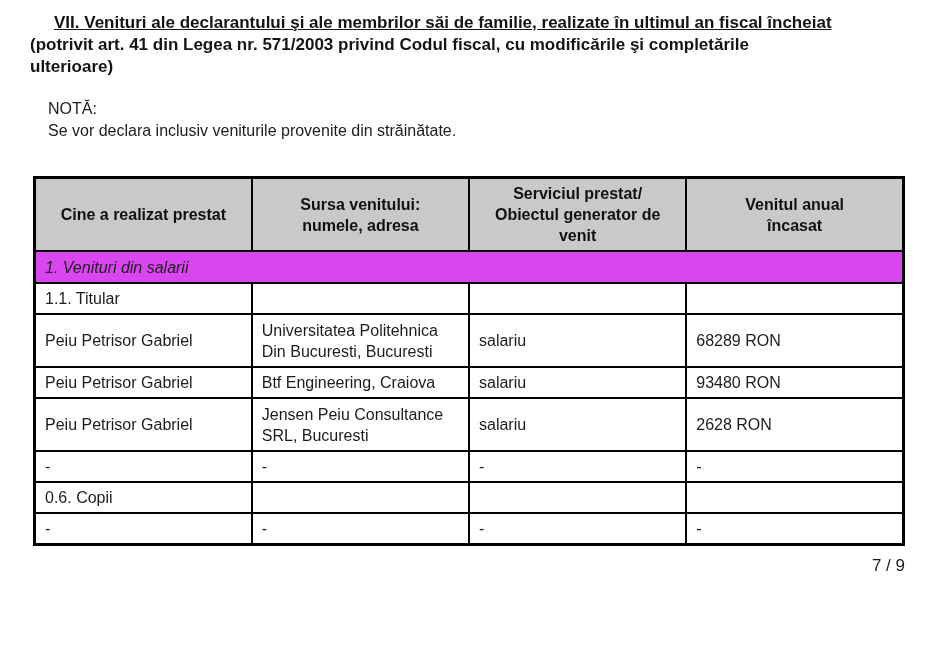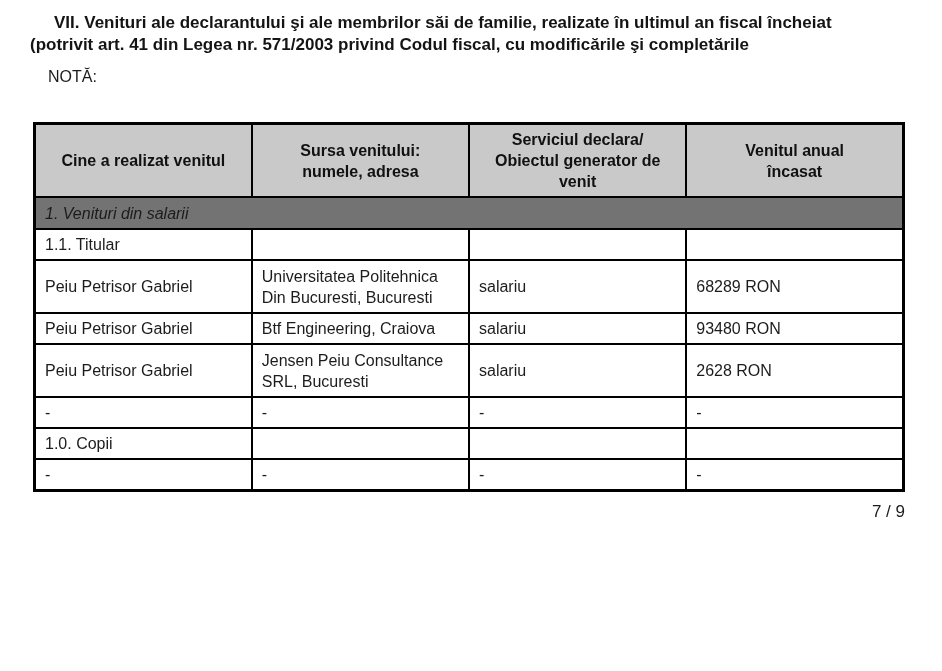--- a/index.html
+++ b/index.html
@@ -18,25 +18,25 @@
   
   .doc-title {
     margin: 12px 28px 0 30px;
     width: 884px;
     font-weight: bold;
     font-size: 17px;
     line-height: 22px;
     color: #141414;
   }
   .doc-title .tline { display: block; white-space: nowrap; }
-  .doc-title .tline.indent { padding-left: 24px; }
+  .doc-title .tline.indent { padding-left: 24px; text-decoration: underline; }
 
   
   .note-block {
-    margin: 10px 28px 0 48px;
+    margin: 20px 28px 0 48px;
     font-size: 16px;
     line-height: 22px;
     color: #1c1c1c;
   }
 
   
   table.income-table {
     margin: 34px 0 0 33px;
     width: 872px;
     border-collapse: collapse;
@@ -62,21 +62,21 @@
   .income-table td {
     padding: 4px 9px;
     line-height: 21px;
     text-align: left;
     background: #ffffff;
   }
   .income-table tr.single { height: 24px; }
   .income-table tr.double { height: 53px; }
   .income-table tr.section-row { height: 32px; }
   .income-table tr.section-row td {
-    background: #737373;
+    background: #d946ef;
     font-style: italic;
     font-size: 16px;
   }
 
   
   .page-footer {
     margin: 10px 37px 0 0;
     text-align: right;
     font-size: 17px;
     color: #1c1c1c;
@@ -84,44 +84,46 @@
   }
 </style>
 </head>
 <body>
 
 <div class="page">
 
   <p class="doc-title">
     <span class="tline indent">VII. Venituri ale declarantului şi ale membrilor săi de familie, realizate în ultimul an fiscal încheiat</span>
     <span class="tline">(potrivit art. 41 din Legea nr. 571/2003 privind Codul fiscal, cu modificările şi completările</span>
+    <span class="tline">ulterioare)</span>
   </p>
 
   <div class="note-block">
     <div>NOTĂ:</div>
+    <div>Se vor declara inclusiv veniturile provenite din străinătate.</div>
   </div>
 
   <table class="income-table">
     <colgroup>
       <col style="width:25%">
         <col style="width:25%">
         <col style="width:25%">
         <col style="width:25%">
     </colgroup>
     <thead>
       <tr>
         <th>
-          <span class="hl">Cine a realizat venitul</span>
+          <span class="hl">Cine a realizat prestat</span>
         </th>
         <th>
           <span class="hl">Sursa venitului:</span>
           <span class="hl">numele, adresa</span>
         </th>
         <th>
-          <span class="hl">Serviciul declara/</span>
+          <span class="hl">Serviciul prestat/</span>
           <span class="hl">Obiectul generator de</span>
           <span class="hl">venit</span>
         </th>
         <th>
           <span class="hl">Venitul anual</span>
           <span class="hl">încasat</span>
         </th>
       </tr>
     </thead>
     <tbody>
@@ -159,21 +161,21 @@
 
 
       <tr class="single">
         <td>-</td>
         <td>-</td>
         <td>-</td>
         <td>-</td>
       </tr>
 
       <tr class="single">
-        <td>1.0. Copii</td>
+        <td>0.6. Copii</td>
         <td></td>
         <td></td>
         <td></td>
       </tr>
 
       <tr class="single">
         <td>-</td>
         <td>-</td>
         <td>-</td>
         <td>-</td>

